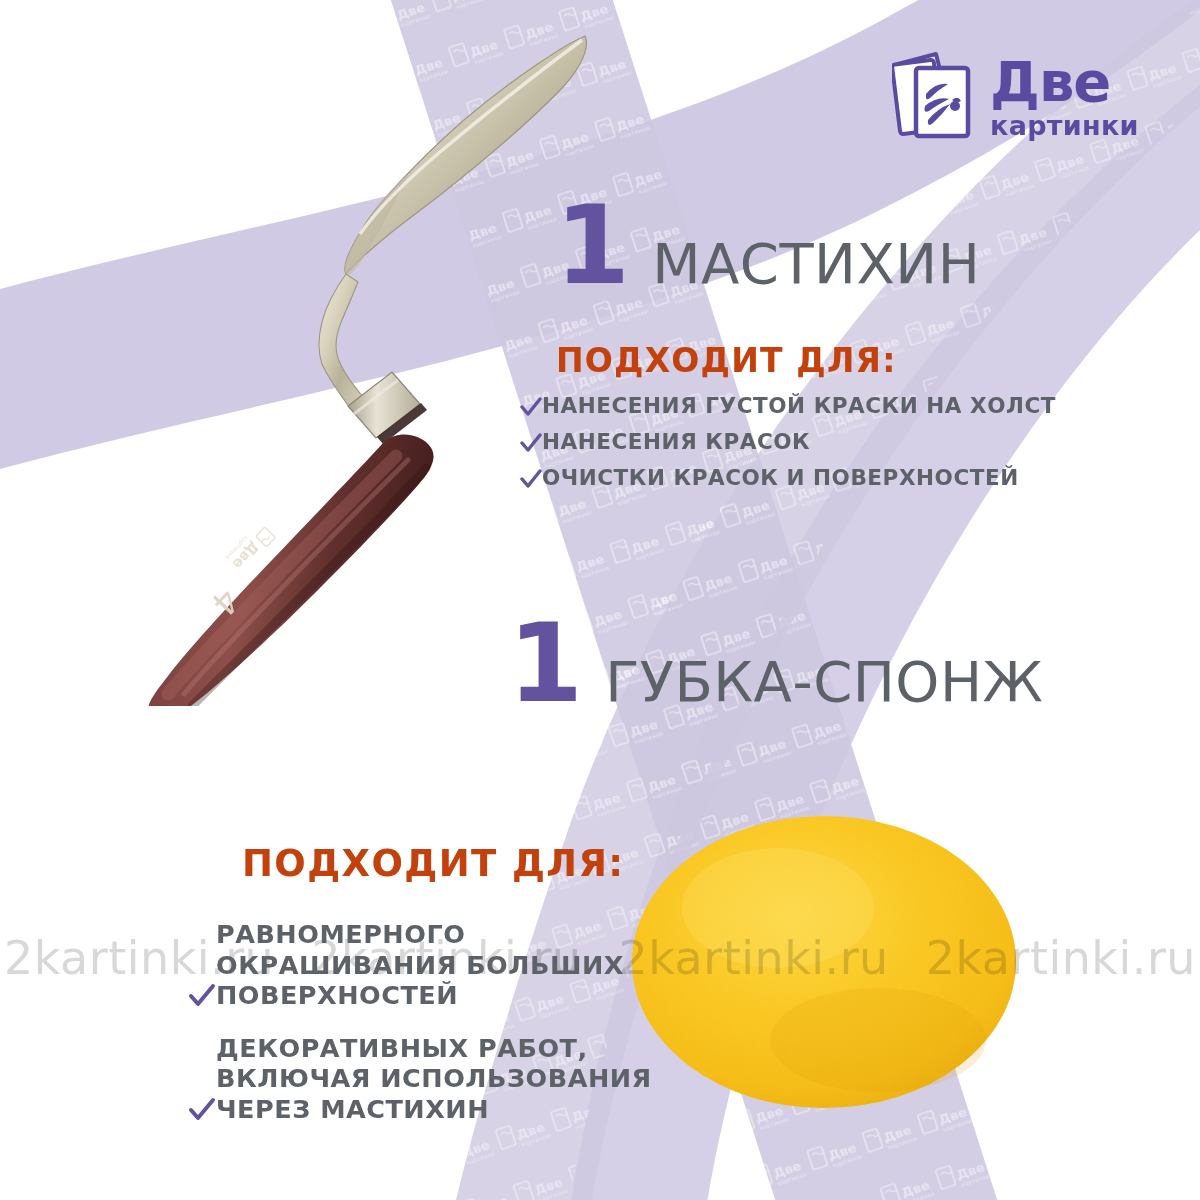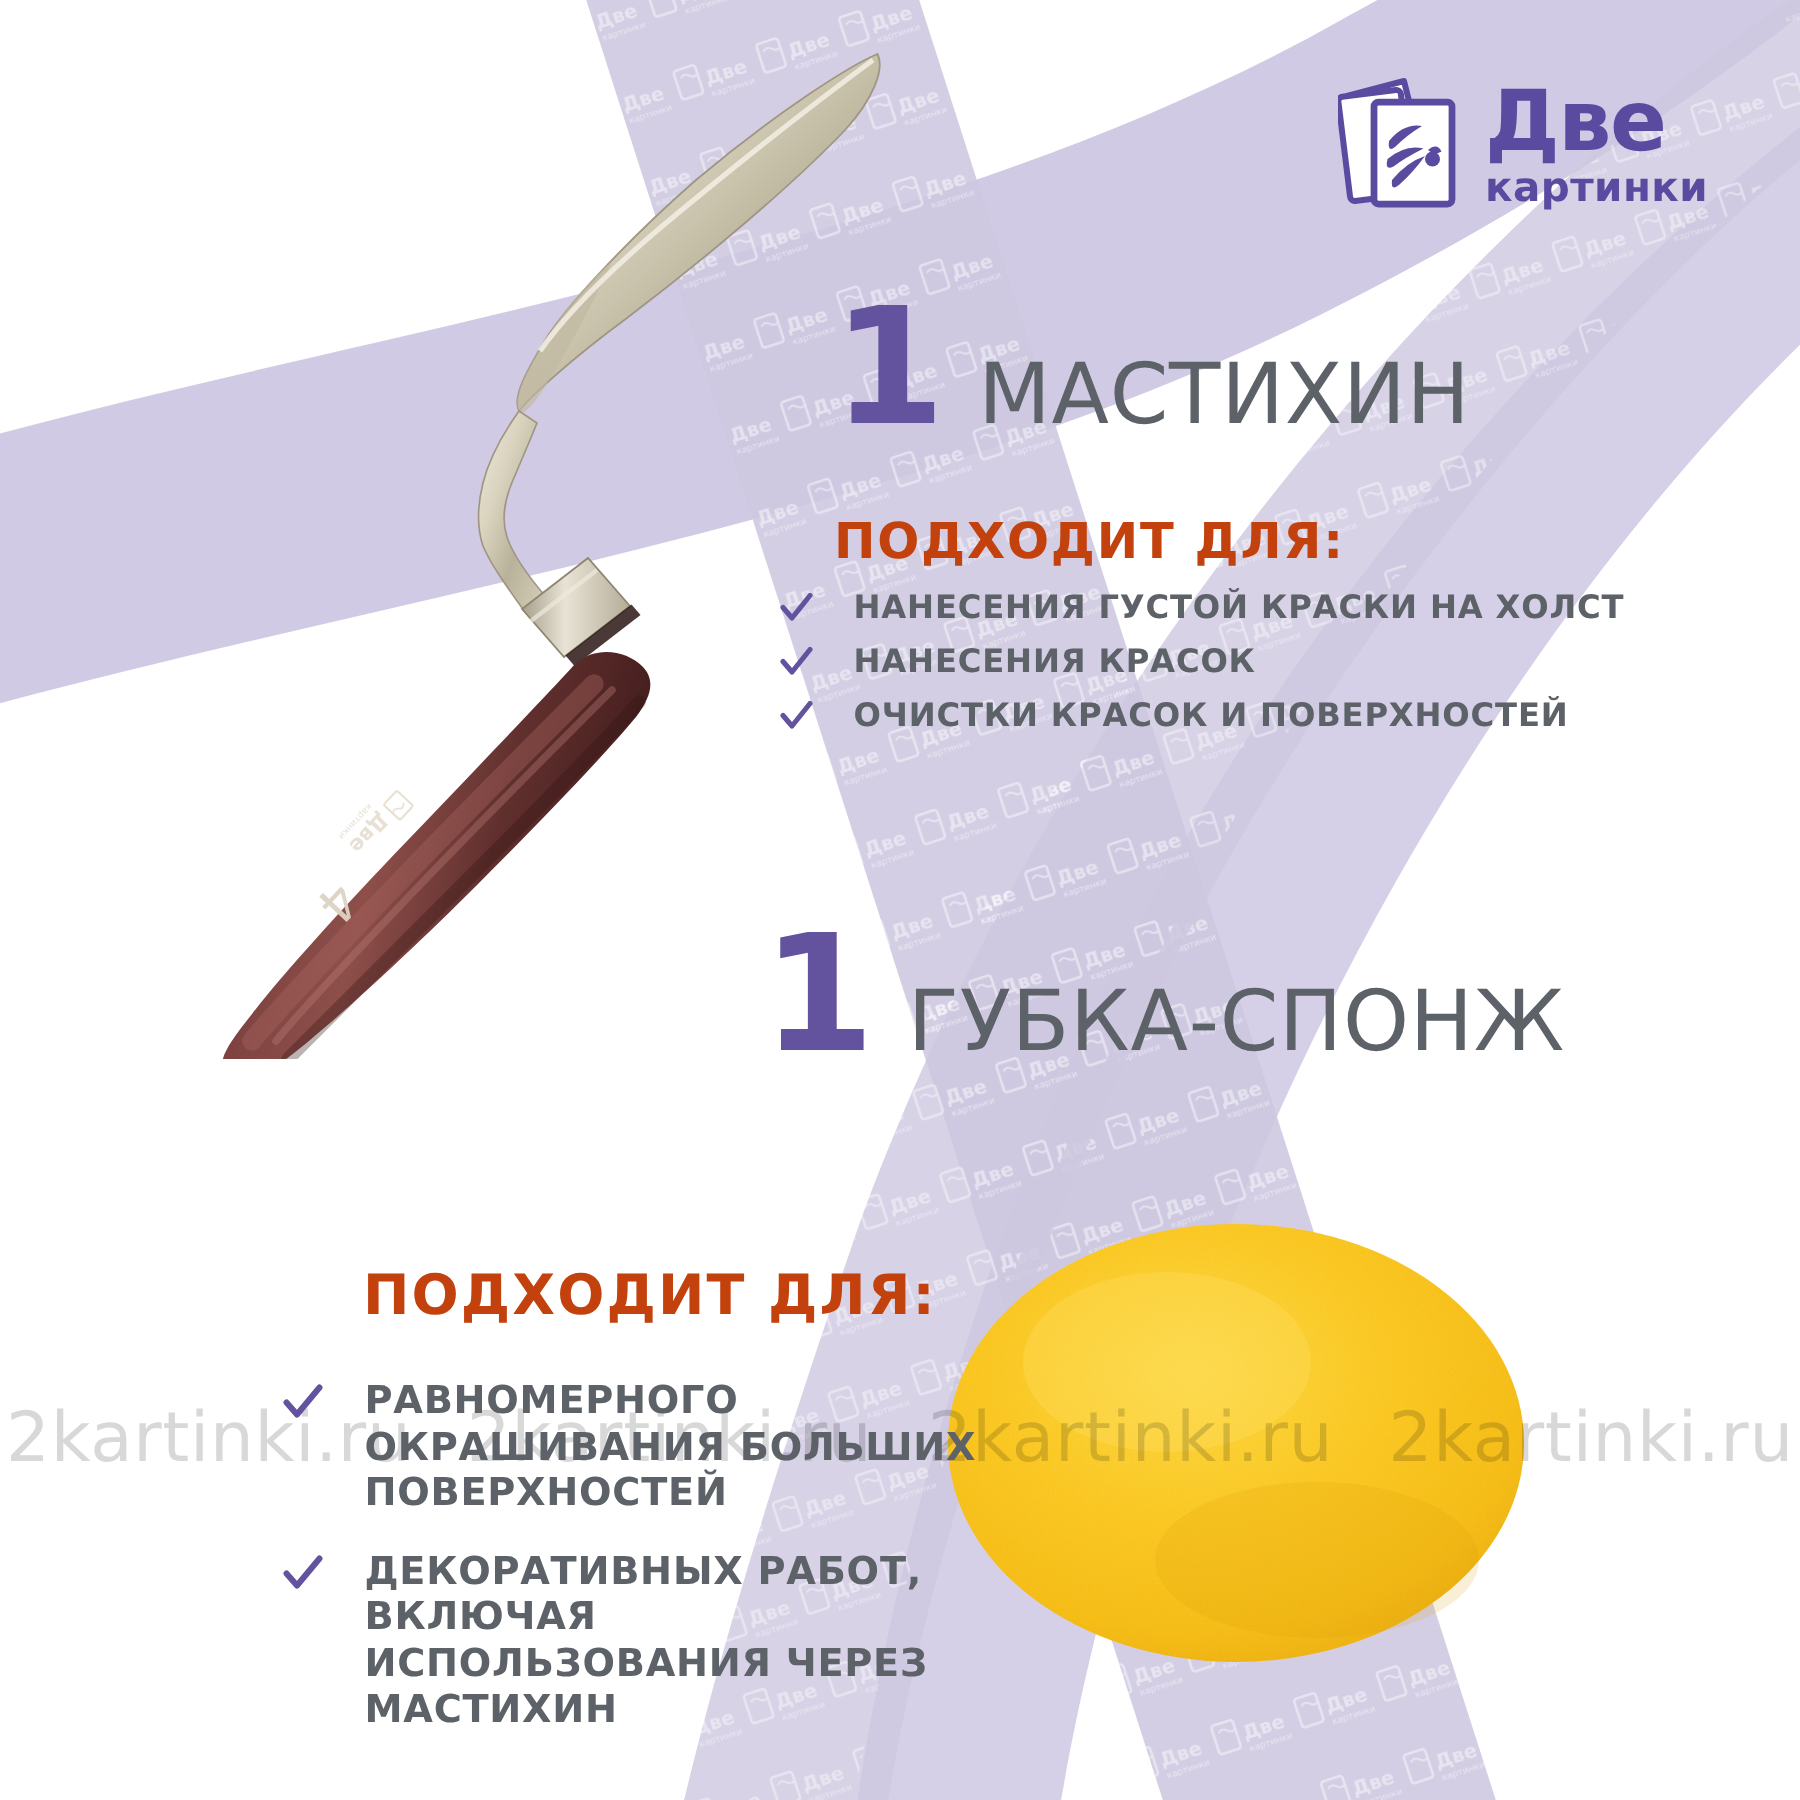--- a/index.html
+++ b/index.html
@@ -99,21 +99,21 @@
   }
 
   .suit-label {
     font-size:33px; font-weight:700; color:#c2410c;
     letter-spacing:1.2px;
     font-family:"DejaVu Sans", sans-serif;
   }
 
   .benefit-list { list-style:none; }
   .benefit-item {
-    display:flex; align-items:flex-start; gap:27px;
+    display:flex; align-items:flex-end; gap:0;
     color:#5c6268; font-weight:700;
     font-family:"DejaVu Sans", sans-serif;
   }
   .check-icon { flex:none; display:block; }
 
   
   #section-mastikhin { left:520px; top:196px; width:660px; }
   #section-mastikhin .sec-head { margin-left:35px; }
   #section-mastikhin .suit-label { display:block; margin:46px 0 0 36px; }
   #section-mastikhin .benefit-list { margin:14px 0 0 0px; }

